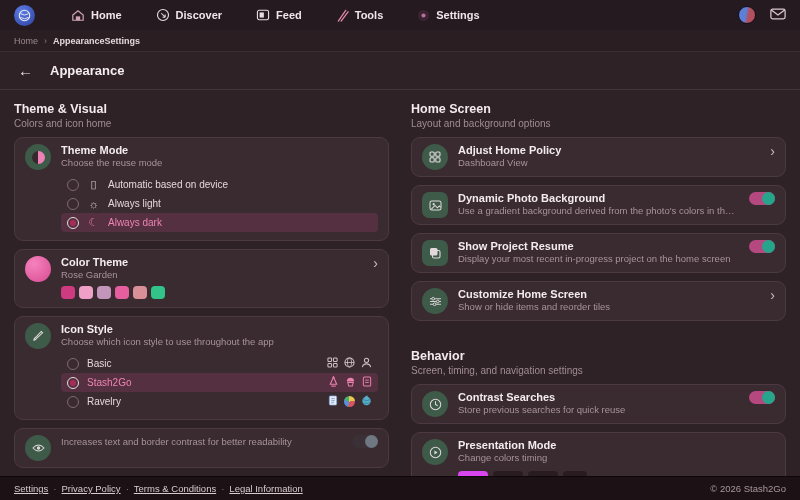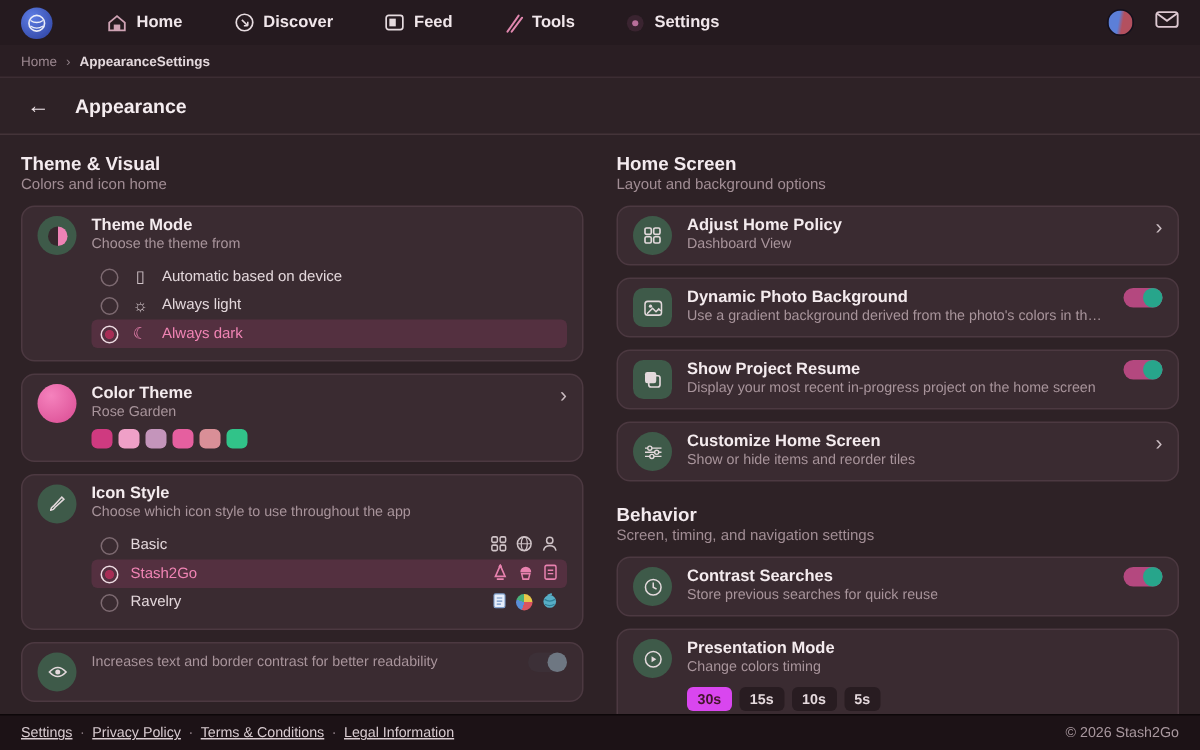--- a/index.html
+++ b/index.html
@@ -21,21 +21,21 @@
   
   .pagehead{height:38px;display:flex;align-items:center;gap:17px;padding:0 18px;border-bottom:1px solid #443439}
   .back{font-size:15px;color:#eee3e7;cursor:default}
   .ptitle{font-size:13px;font-weight:bold;color:#f5edf0}
   
   .content{display:flex;gap:22px;padding:10px 14px 0}
   .col{flex:1;min-width:0}
   .sechead{margin:2px 0 8px}
   .sechead h2{font-size:12.5px;font-weight:bold;color:#f3eaee}
   .sechead p{font-size:10px;color:#a18d94;margin-top:2px}
-  .sechead.spaced{margin-top:15px}
+  .sechead.spaced{margin-top:28px}
   .card{background:#3a2b31;border:1px solid #4c3941;border-radius:9px;padding:6px 10px;margin-bottom:8px}
   .chead{display:flex;align-items:flex-start;gap:10px}
   .iconcirc{width:26px;height:26px;border-radius:50%;background:#3e5a49;display:flex;align-items:center;justify-content:center;flex:none}
   .iconsq{width:26px;height:26px;border-radius:7px;background:#3e5a49;display:flex;align-items:center;justify-content:center;flex:none}
   .ctxt{min-width:0}
   .ct{font-size:11px;font-weight:bold;color:#f4ebee;white-space:nowrap}
   .cs{font-size:9.5px;color:#a8949b;margin-top:1px;white-space:nowrap;overflow:hidden;text-overflow:ellipsis}
   .trail{margin-left:auto;flex:none;display:flex;align-items:center}
   .chev{color:#c9bbc0;font-size:14px;line-height:1}
   
@@ -153,21 +153,21 @@
       <p>Colors and icon home</p>
     </div>
 
     <div class="card">
       <div class="chead">
         <div class="iconcirc">
           <span style="width:13px;height:13px;border-radius:50%;background:linear-gradient(90deg,#36282d 50%,#ee82b5 50%)"></span>
         </div>
         <div class="ctxt">
           <div class="ct">Theme Mode</div>
-          <div class="cs">Choose the theme from</div>
+          <div class="cs">Choose the reuse mode</div>
         </div>
       </div>
       <div class="opts">
         <div class="opt">
           <span class="radio"></span>
           <span class="oglyph">▯</span>
           <span>Automatic based on device</span>
         </div>
         <div class="opt">
           <span class="radio"></span>

